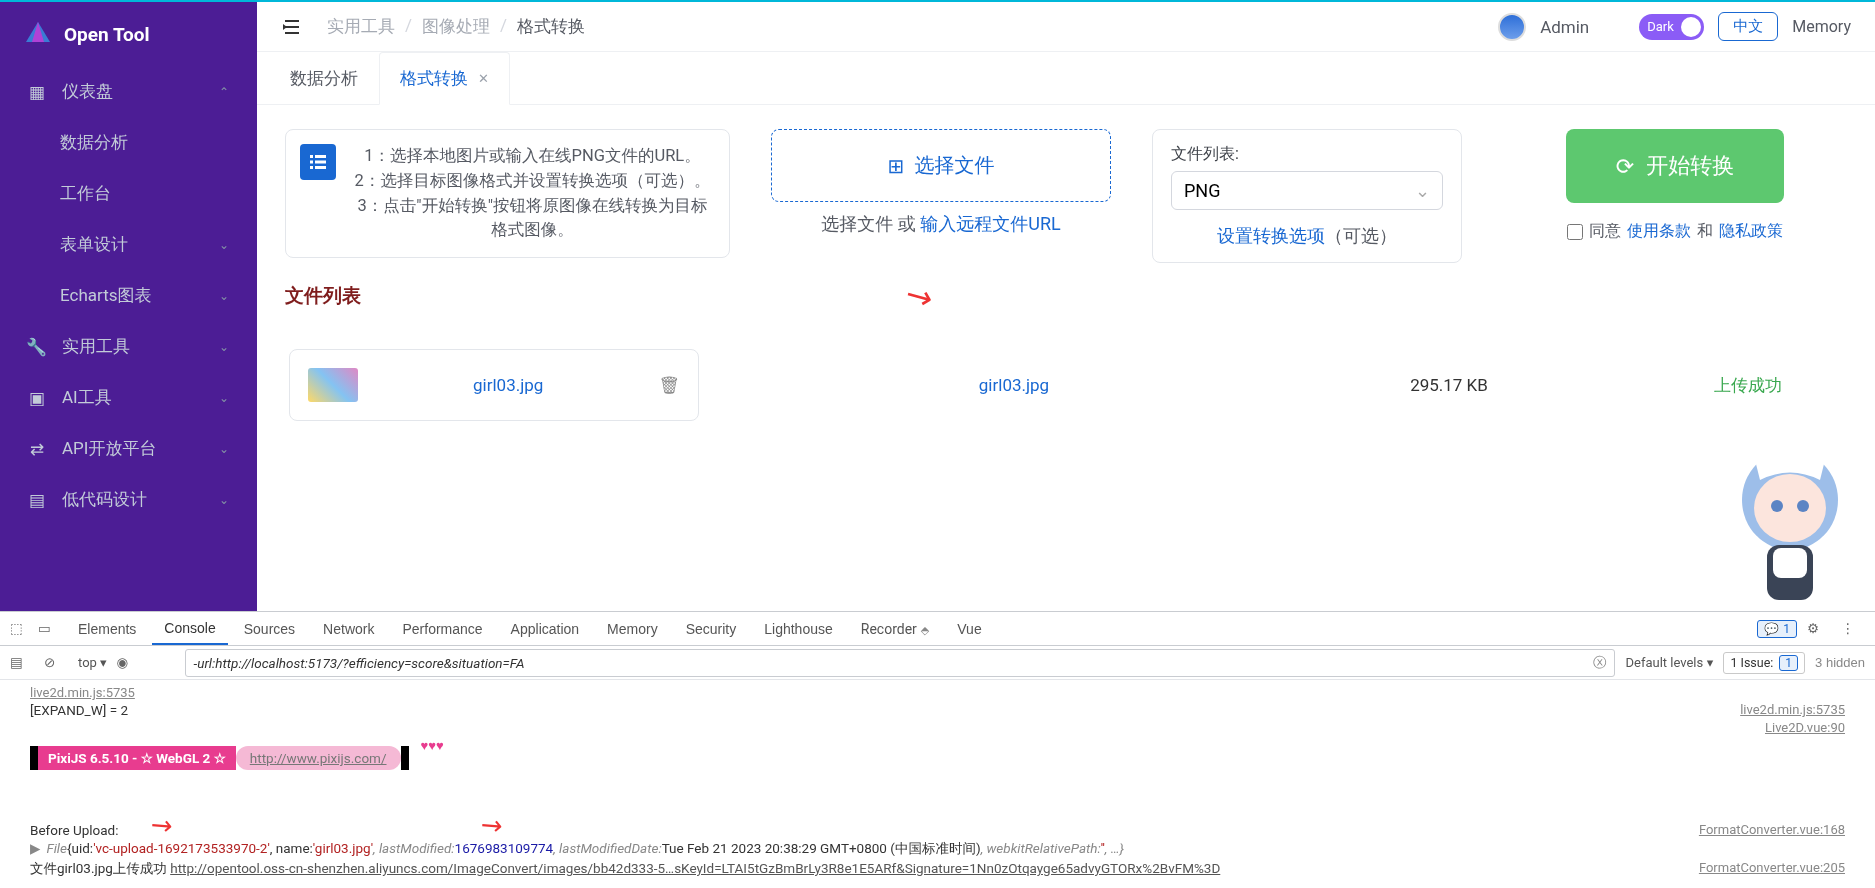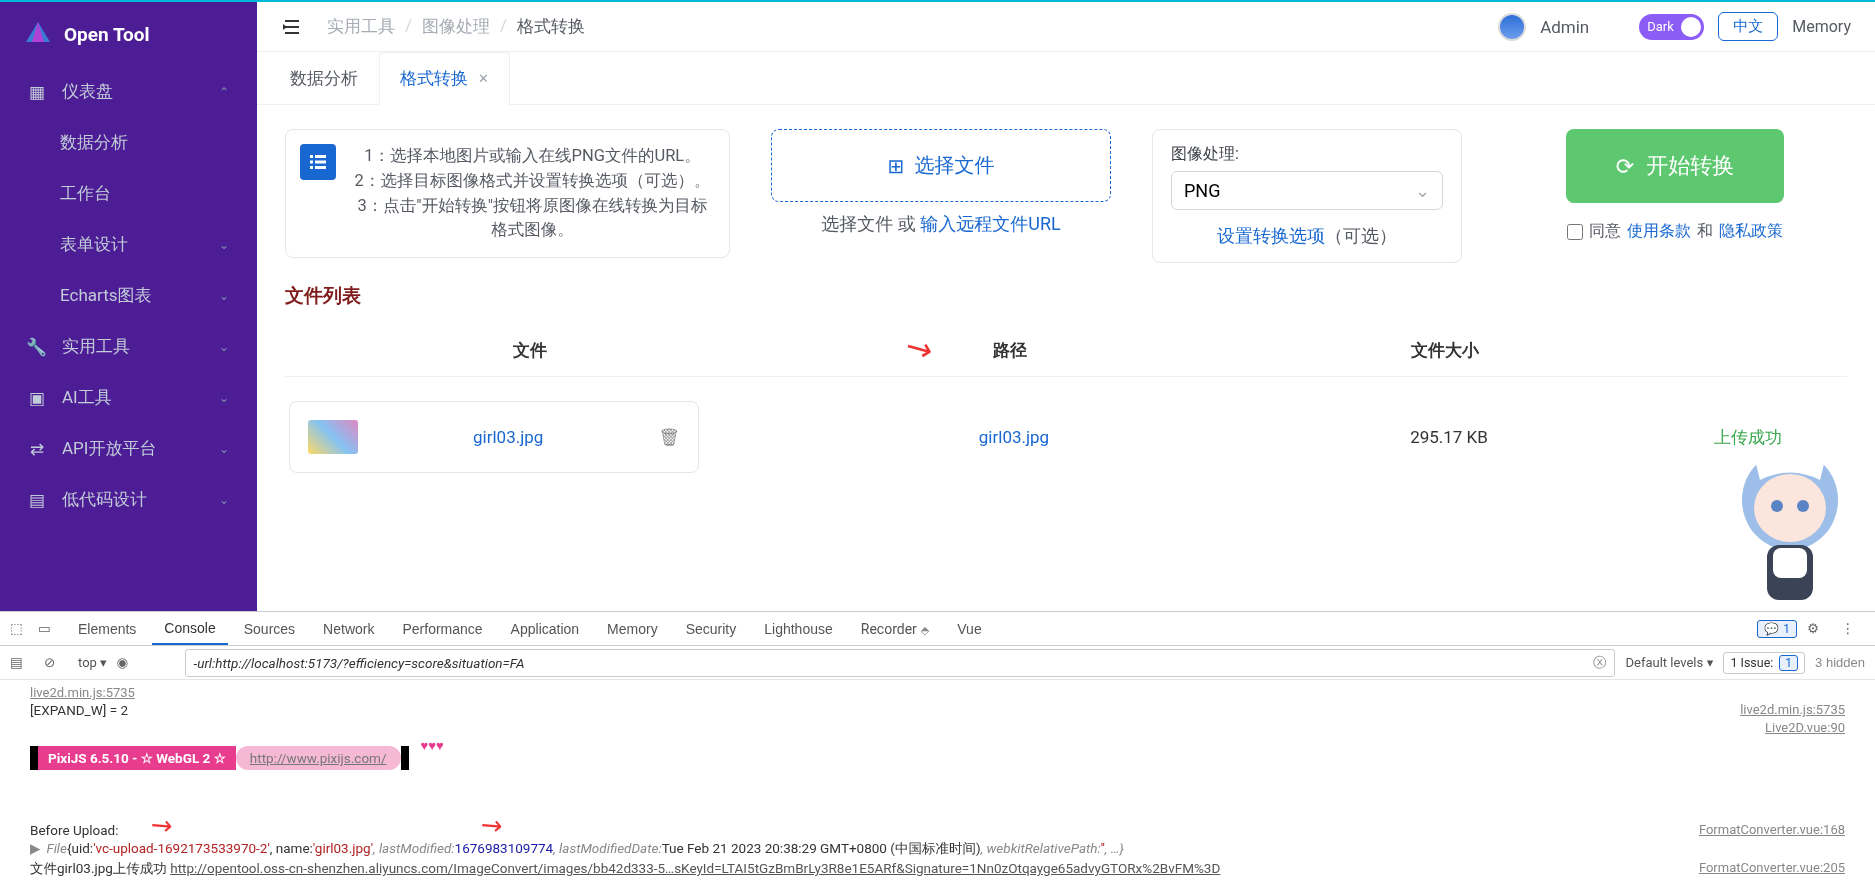--- a/index.html
+++ b/index.html
@@ -217,21 +217,21 @@
           <div class="upload-btn">
             <span>⊞</span>
             <span>选择文件</span>
           </div>
           <div class="sub-text">
             <span>选择文件 或 </span><span class="link">输入远程文件URL</span>
           </div>
         </div>
 
         <div class="col3">
-          <div class="col3-label">图像处理:</div>
+          <div class="col3-label">文件列表:</div>
           <div class="select">
             <span>PNG</span>
             <span style="color:#aaa">⌄</span>
           </div>
           <div class="col3-sub">
             <span class="lnk">设置转换选项</span><span>（可选）</span>
           </div>
         </div>
 
         <div class="col4">
@@ -244,26 +244,20 @@
             <span>同意</span>
               <span class="lnk">使用条款</span>
               <span>和</span>
               <span class="lnk">隐私政策</span>
           </label>
         </div>
       </div>
 
       <div class="list-title">文件列表</div>
       <div class="table">
-        <div class="thead">
-          <div class="th1">文件</div>
-          <div class="th2">路径</div>
-          <div class="th3">文件大小</div>
-          <div class="th4"></div>
-        </div>
         <div class="trow">
           <span class="arrow-ann">↘</span>
           <div class="file-card">
             <span class="thumb"></span>
             <span class="fname">girl03.jpg</span>
             <span class="del-icon">🗑</span>
           </div>
           <div class="td2">girl03.jpg</div>
           <div class="td3">295.17 KB</div>
           <div class="td4">上传成功</div>

